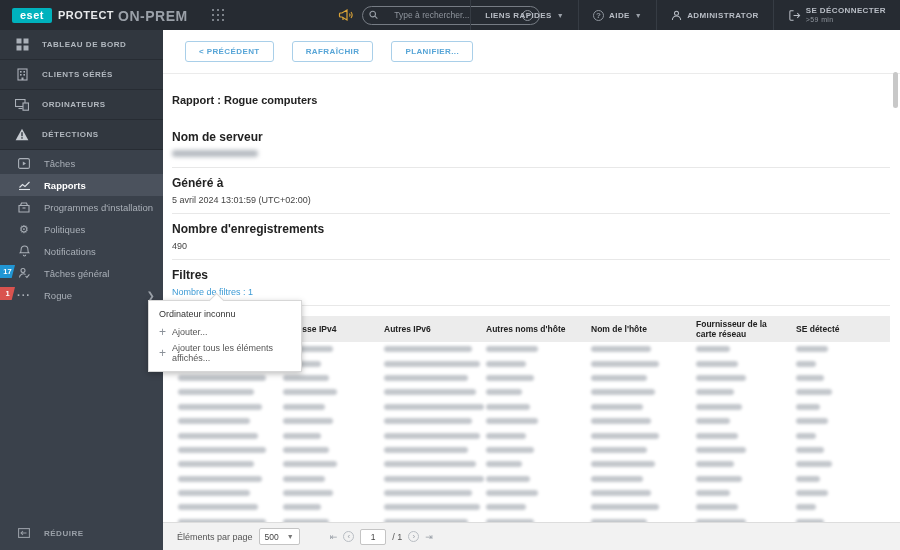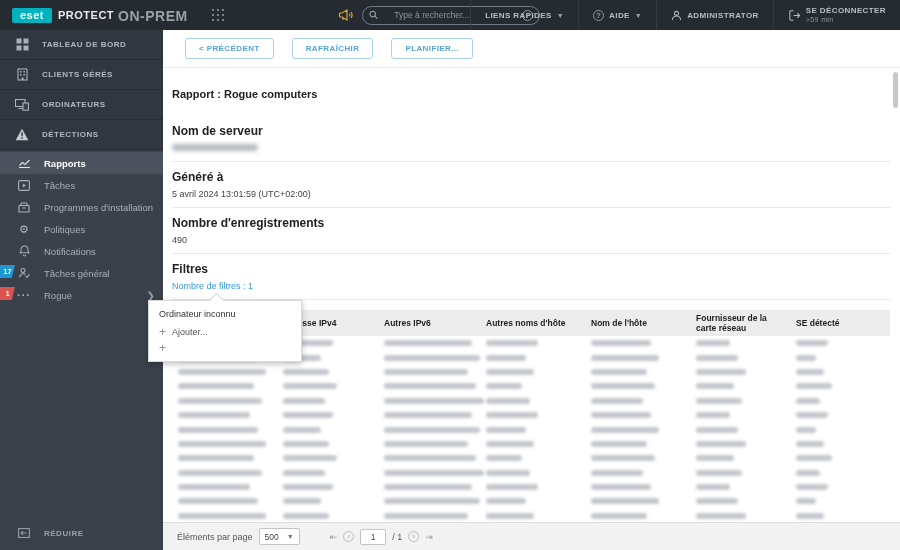--- a/index.html
+++ b/index.html
@@ -31,21 +31,21 @@
   .nav-secondary { padding-top:2px; }
   .nav-secondary .nav-item { height:22px; display:flex; align-items:center; gap:12px; padding-left:16px; color:#aab0b8; font-size:9.5px; cursor:pointer; position:relative; }
   .nav-item.selected { background:#4b525d; color:#fff; font-weight:bold; }
   .nav-ico { width:16px; display:flex; justify-content:center; flex:none; color:#aab0b8; font-size:11px; }
   .nav-chevron { position:absolute; right:8px; color:#9aa0a8; font-size:10px; }
   .badge { position:absolute; left:0; top:3px; min-width:15px; height:13px; color:#fff; font-size:7.5px; font-weight:bold; text-align:center; line-height:13px; padding:0 2px; clip-path:polygon(0 0,100% 0,78% 100%,0 100%); }
   .collapse-row { position:absolute; left:0; bottom:4px; width:163px; height:26px; display:flex; align-items:center; gap:12px; padding-left:16px; color:#9aa0a8; font-size:8px; font-weight:bold; letter-spacing:.5px; cursor:pointer; }
 
   
   .main { position:absolute; left:163px; top:30px; width:737px; height:520px; background:#fff; }
-  .toolbar { height:38px; display:flex; align-items:center; gap:18px; padding-left:22px; border-bottom:1px solid #ebebeb; }
+  .toolbar { height:44px; display:flex; align-items:center; gap:18px; padding-left:22px; border-bottom:1px solid #ebebeb; }
   .btn { border:1px solid #a9cfe9; color:#57a5d7; background:#fff; font-size:8px; font-weight:bold; letter-spacing:.4px; padding:5px 13px; border-radius:3px; cursor:pointer; font-family:"Liberation Sans",sans-serif; display:flex; align-items:center; gap:8px;}
   .btn .caret { color:#57a5d7; }
   .panel { padding:0 10px 0 9px; }
   .report-title { font-size:11px; font-weight:bold; color:#222; padding:20px 0 16px; }
   .field { padding:4px 0 0; }
   .field .flabel { font-size:12px; font-weight:bold; color:#222; padding:4px 0 5px; }
   .field .fvalue { font-size:9px; color:#444; padding-bottom:8px; }
   .field .fvalue.link { color:#3d9bd5; cursor:pointer; }
   .hr { border-top:1px solid #e8e8e8; }
   .blurbar { display:inline-block; height:7px; border-radius:3px; background:#b6bbc1; filter:blur(2px); }
@@ -186,37 +186,37 @@
             <path d="M7 0.8 L13.4 12.2 H0.6 Z" fill="#c7ccd2"></path>
             <rect x="6.3" y="4.2" width="1.4" height="4" fill="#31373f"></rect>
             <rect x="6.3" y="9.2" width="1.4" height="1.5" fill="#31373f"></rect>
           </svg>
       </span>
       <span>DÉTECTIONS</span>
     </div>
   </div>
 
   <div class="nav-secondary">
+    <div class="nav-item">
+      <span class="nav-ico">
+        <svg width="12" height="11" viewBox="0 0 12 11">
+            <rect x="0.6" y="0.6" width="10.8" height="9.8" rx="1.5" fill="none" stroke="#aab0b8" stroke-width="1.1"></rect>
+            <path d="M4.8 3.4 L8 5.5 L4.8 7.6 Z" fill="#aab0b8"></path>
+          </svg>
+      </span>
+      <span>Tâches</span>
+    </div>
     <div class="nav-item selected">
       <span class="nav-ico">
         <svg width="13" height="11" viewBox="0 0 13 11">
             <path d="M1 9.5 h11" stroke="#dfe3e8" stroke-width="1.1"></path>
             <path d="M1.5 7.5 L4.5 4.5 L7 6.5 L11.5 2" fill="none" stroke="#dfe3e8" stroke-width="1.1"></path>
           </svg>
       </span>
       <span>Rapports</span>
-    </div>
-    <div class="nav-item">
-      <span class="nav-ico">
-        <svg width="12" height="11" viewBox="0 0 12 11">
-            <rect x="0.6" y="0.6" width="10.8" height="9.8" rx="1.5" fill="none" stroke="#aab0b8" stroke-width="1.1"></rect>
-            <path d="M4.8 3.4 L8 5.5 L4.8 7.6 Z" fill="#aab0b8"></path>
-          </svg>
-      </span>
-      <span>Tâches</span>
     </div>
     <div class="nav-item">
       <span class="nav-ico">
         <svg width="12" height="11" viewBox="0 0 12 11">
             <path d="M1 3.5 h10 v6.5 h-10 Z" fill="none" stroke="#aab0b8" stroke-width="1.1"></path>
             <path d="M2.5 3.5 L3.5 1 h5 L9.5 3.5" fill="none" stroke="#aab0b8" stroke-width="1.1"></path>
             <path d="M4.5 6 h3" stroke="#aab0b8" stroke-width="1.1"></path>
           </svg>
       </span>
       <span>Programmes d'installation</span>
@@ -713,14 +713,15 @@
 
 <div class="ctxmenu">
   <div class="notch"></div>
   <div class="ctx-header">Ordinateur inconnu</div>
   <div class="ctx-item">
     <span class="plus-ico">+</span>
     <span>Ajouter...</span>
   </div>
   <div class="ctx-item">
     <span class="plus-ico">+</span>
+    <span>Ajouter tous les éléments affichés...</span>
   </div>
 </div>
 
 </body></html>

